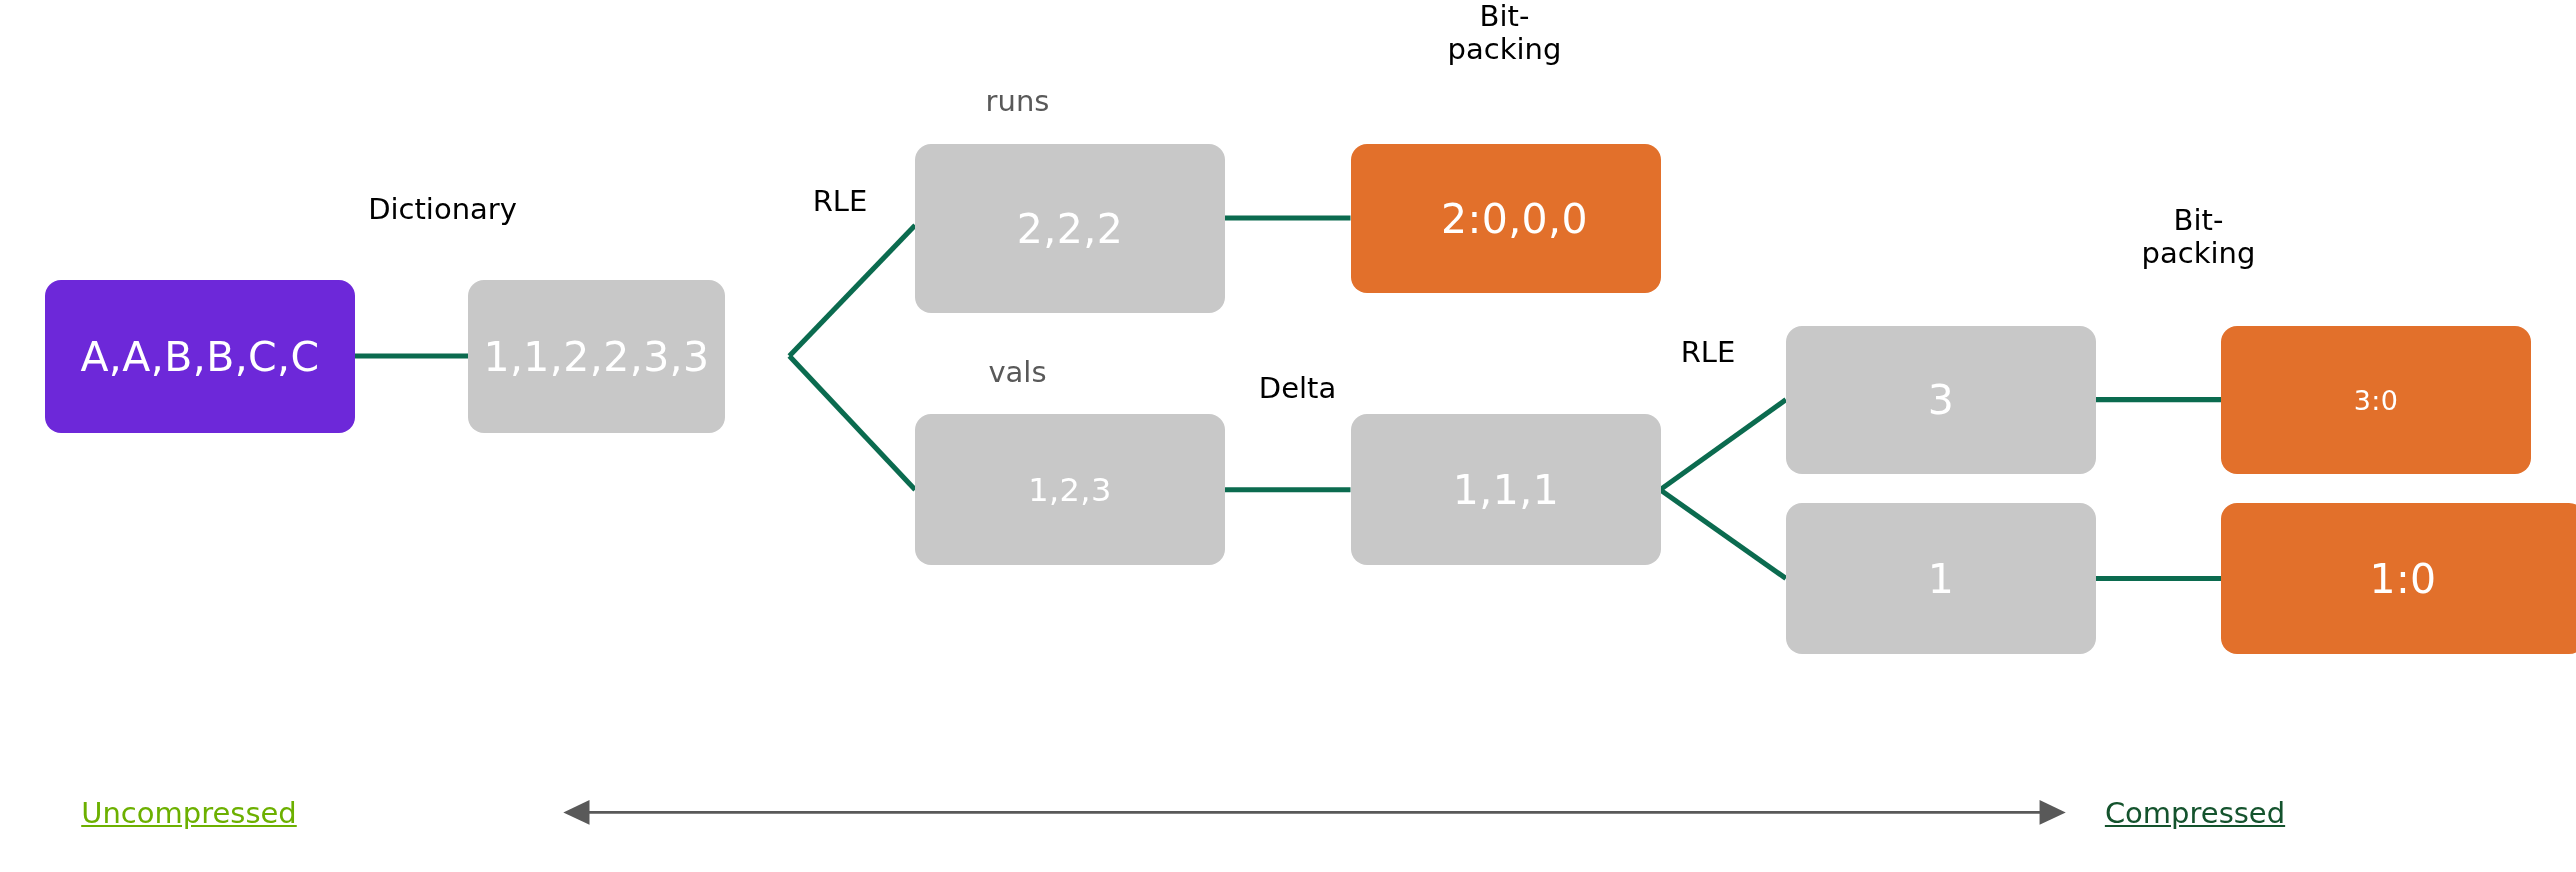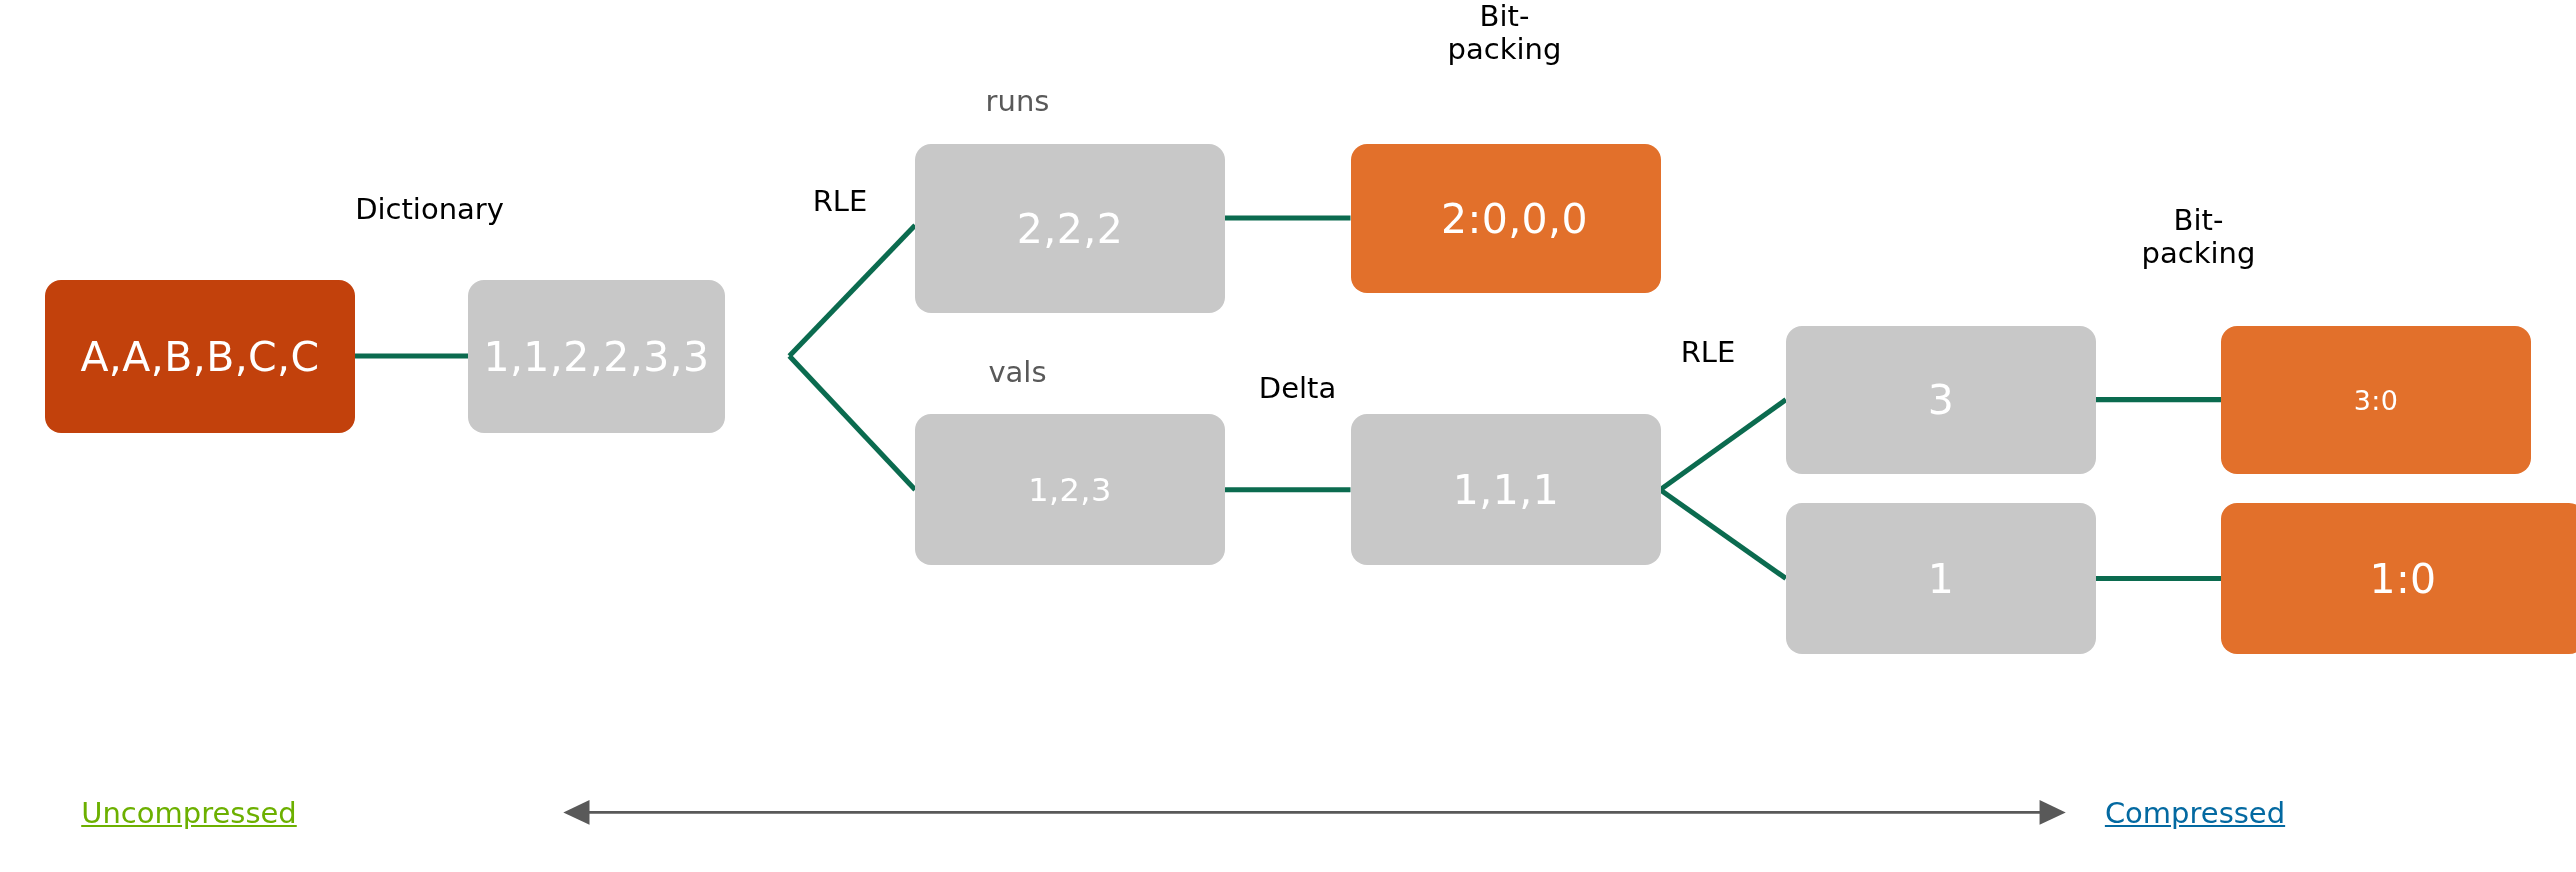--- a/index.html
+++ b/index.html
@@ -31,21 +31,21 @@
     align-items: center;
     justify-content: center;
     border-radius: 16px;
     color: #ffffff;
     font-family: "DejaVu Sans", sans-serif;
     font-weight: 400;
     letter-spacing: 0.4px;
     box-sizing: border-box;
     z-index: 2;
   }
-  .node-green  { background: #c2410c; }
+  .node-green  { background: #6d28d9; }
   .node-gray   { background: #c8c8c8; }
   .node-orange { background: #e2702b; }
 
   .edge-label {
     position: absolute;
     color: #000000;
     font-family: "DejaVu Sans", sans-serif;
     font-size: 29px;
     line-height: 1.13;
     text-align: center;
@@ -62,21 +62,21 @@
   }
   .scale-label {
     position: absolute;
     font-family: "DejaVu Sans", sans-serif;
     font-size: 29px;
     text-align: center;
     z-index: 3;
     text-decoration: underline;
   }
   .scale-left  { color: #6cb000; }
-  .scale-right { color: #0369a1; }
+  .scale-right { color: #14532d; }
 </style>
 </head>
 <body>
 
 <div id="stage">
 
   <svg class="edges" viewBox="0 0 3544 1200" preserveAspectRatio="none">
     <g id="connector-group">
         <line x1="488" y1="490" x2="661" y2="490" stroke="#0B6B4F" stroke-width="7" stroke-linecap="butt"></line>
         <line x1="1086" y1="490" x2="1259" y2="310" stroke="#0B6B4F" stroke-width="7" stroke-linecap="butt"></line>
@@ -121,21 +121,21 @@
         <span>3:0</span>
       </div>
       <div class="node node-gray" style="left: 1786px; top: 503px; width: 310px; height: 151px; font-size: 41px;">
         <span>1</span>
       </div>
       <div class="node node-orange" style="left: 2221px; top: 503px; width: 364px; height: 151px; font-size: 41px; text-align: right;">
         <span>1:0</span>
       </div>
     </div>
   <div id="label-layer">
-      <div class="edge-label" style="left: 324px; top: 193px; width: 211px;">Dictionary</div>
+      <div class="edge-label" style="left: 337px; top: 193px; width: 211px;">Dictionary</div>
       <div class="edge-label" style="left: 778px; top: 185px; width: 124px;">RLE</div>
       <div class="edge-label" style="left: 1399px; top: 0px; width: 211px;">Bit-
 packing</div>
       <div class="edge-label" style="left: 1221px; top: 372px; width: 153px;">Delta</div>
       <div class="edge-label" style="left: 1646px; top: 336px; width: 124px;">RLE</div>
       <div class="edge-label" style="left: 2093px; top: 204px; width: 211px;">Bit-
 packing</div>
       <div class="branch-label" style="left: 945px; top: 84px; width: 145px;">runs</div>
       <div class="branch-label" style="left: 945px; top: 355px; width: 145px;">vals</div>
       <div class="scale-label scale-left" style="left: 80px; top: 796px; width: 218px;">Uncompressed</div>

